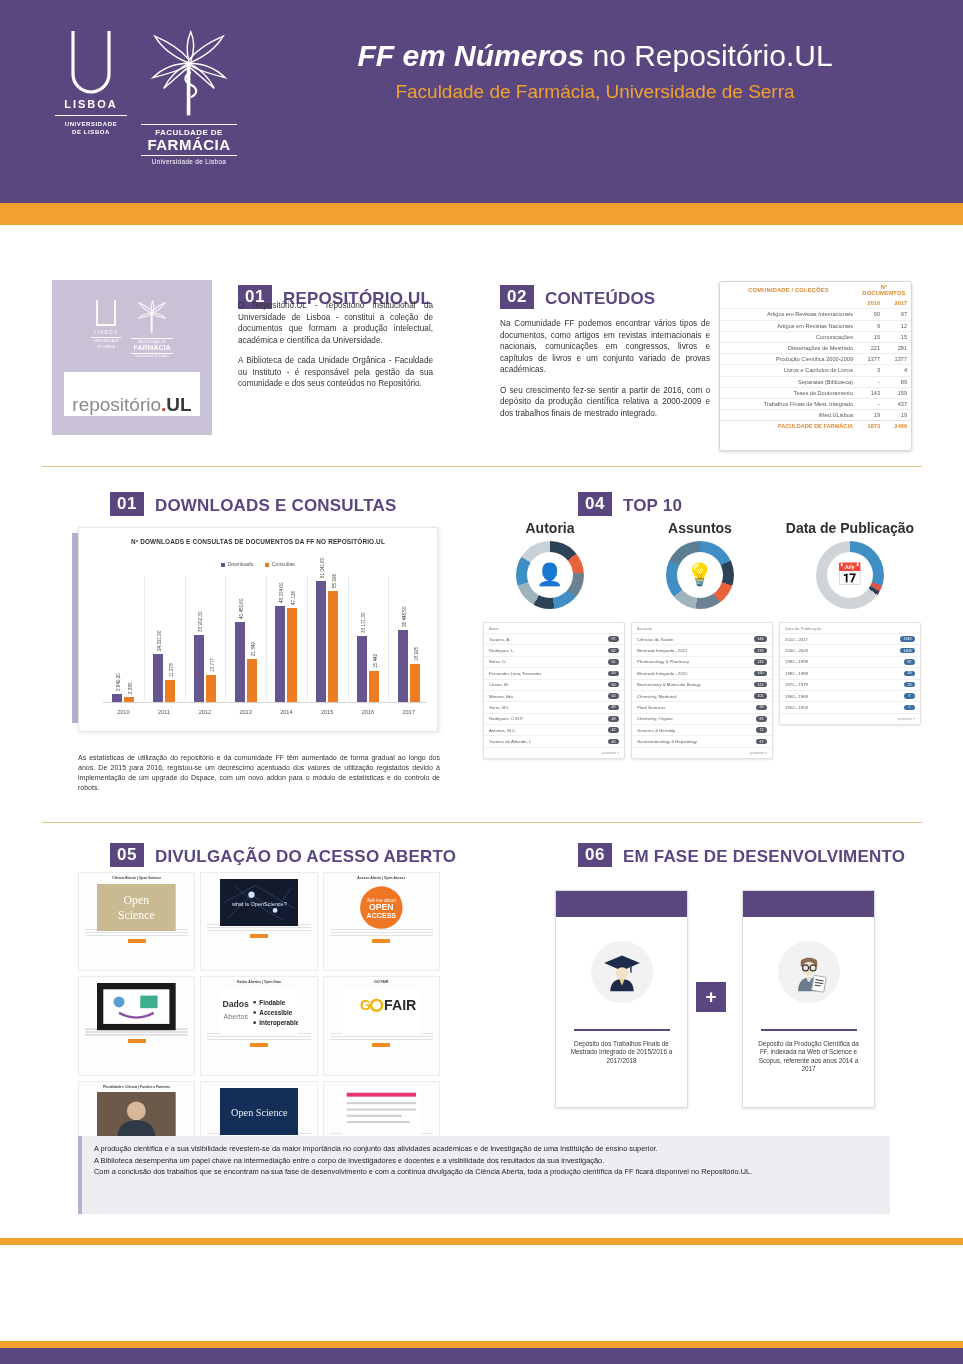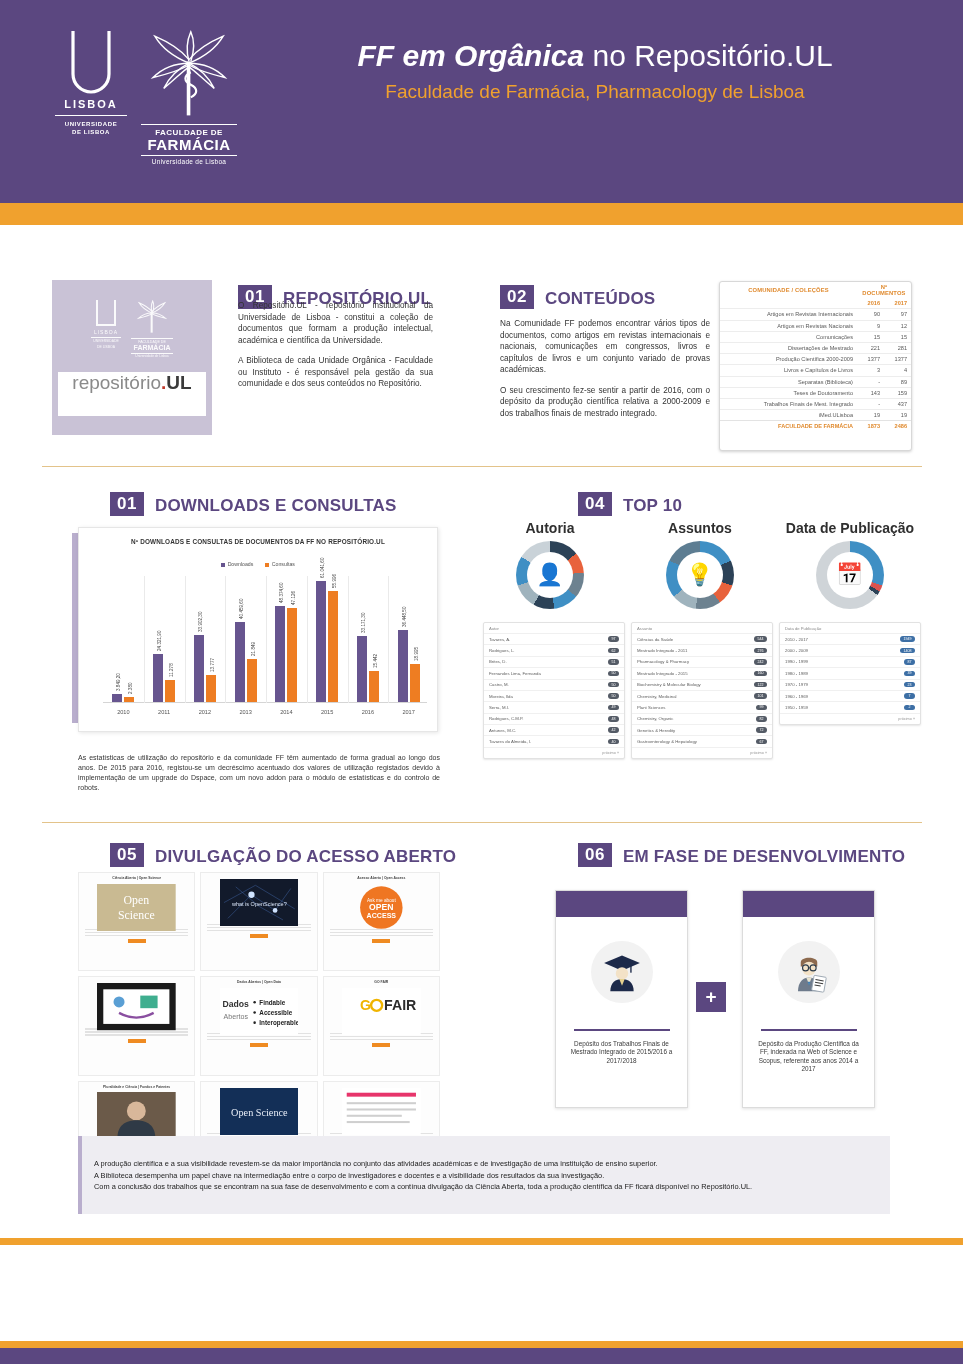--- a/index.html
+++ b/index.html
@@ -62,22 +62,22 @@
   .mini-u { width: 30px; text-align: center; color: #fff; }
   .mini-u .mu { width: 20px; height: 26px; border-left: 2px solid #fff; border-right: 2px solid #fff; border-bottom: 2px solid #fff; margin: 0 auto 3px; }
   .mini-u .ml { font-size: 5px; letter-spacing: 1px; border-bottom: .7px solid #fff; padding-bottom: 2px; }
   .mini-u .ms { font-size: 3.4px; line-height: 4.4px; margin-top: 1.5px; }
   .mini-ff { width: 42px; text-align: center; color: #fff; }
   .mini-ff .mp { width: 34px; height: 34px; margin: 0 auto; }
   .mini-ff .mf1 { font-size: 3.6px; border-top: .7px solid #fff; padding-top: 1px; }
   .mini-ff .mf2 { font-size: 7px; font-weight: 700; line-height: 8px; }
   .mini-ff .mf3 { font-size: 3.2px; border-top: .7px solid #fff; margin-top: 1px; }
   .repo-box {
-    background: #fff; width: 148px; height: 44px; display: flex;
-    align-items: flex-start; justify-content: center;
+    background: #fff; width: 136px; height: 44px; display: flex;
+    align-items: flex-end; justify-content: center;
     font-size: 19px; color: #8a8a8a; font-family: "Liberation Sans", sans-serif;
   }
   .repo-box .dot { color: #c0392b; font-weight: 700; }
   .repo-box .ul { color: #3a3a3a; font-weight: 700; }
 
   .s01-head { position: absolute; left: 238px; top: 285px; }
   .s01-body { position: absolute; left: 238px; top: 300px; width: 195px; }
 
   
   .s02-head { position: absolute; left: 500px; top: 285px; }
@@ -188,21 +188,21 @@
   .plus-badge {
     position: absolute; left: 141px; top: 92px; width: 30px; height: 30px;
     background: #5b4780; color: #fff; font-size: 19px; font-weight: 700;
     display: flex; align-items: center; justify-content: center;
   }
 
   
   .conclusion {
     position: absolute; left: 78px; top: 1136px; width: 812px; height: 78px;
     background: #eeedf2; border-left: 4px solid #b9aecd;
-    padding: 22px 12px; font-size: 7.4px; line-height: 11.5px; color: #222;
+    padding: 7px 12px; font-size: 7.4px; line-height: 11.5px; color: #222;
   }
 
   
   .footer-bar-orange { position: absolute; left: 0; top: 1238px; width: 963px; height: 7px; background: #f0a12e; }
   .footer { position: absolute; left: 0; top: 1245px; width: 963px; height: 98px; background: #fff; }
 
   .footer-bar-orange2 { position: absolute; left: 0; top: 1341px; width: 963px; height: 7px; background: #f0a12e; }
   .footer-bar-purple { position: absolute; left: 0; top: 1348px; width: 963px; height: 16px; background: #5b4780; }
 </style>
 </head>
@@ -234,23 +234,23 @@
           <rect x="47.5" y="36" width="4" height="60" fill="#fff"></rect>
           <path d="M52 48 C44 52 44 58 52 62 C60 66 60 72 52 76" fill="none" stroke="#fff" stroke-width="2.4"></path>
         </svg>
         <div class="fl1">FACULDADE DE</div>
         <div class="fl2">FARMÁCIA</div>
         <div class="fl3">Universidade de Lisboa</div>
       </div>
     </div>
     <div class="header-text">
       <div class="title-main">
-        <b>FF em Orgânica</b><span> no Repositório.UL</span>
-      </div>
-      <div class="title-affil">Faculdade de Farmácia, Pharmacology de Lisboa</div>
+        <b>FF em Números</b><span> no Repositório.UL</span>
+      </div>
+      <div class="title-affil">Faculdade de Farmácia, Universidade de Serra</div>
     </div>
   </div>
   <div class="header-bar"></div>
 
   <div class="s01-img">
     <div class="mini-logos">
       <div class="mini-u">
         <div class="mu"></div>
         <div class="ml">LISBOA</div>
         <div class="ms">UNIVERSIDADE</div>

